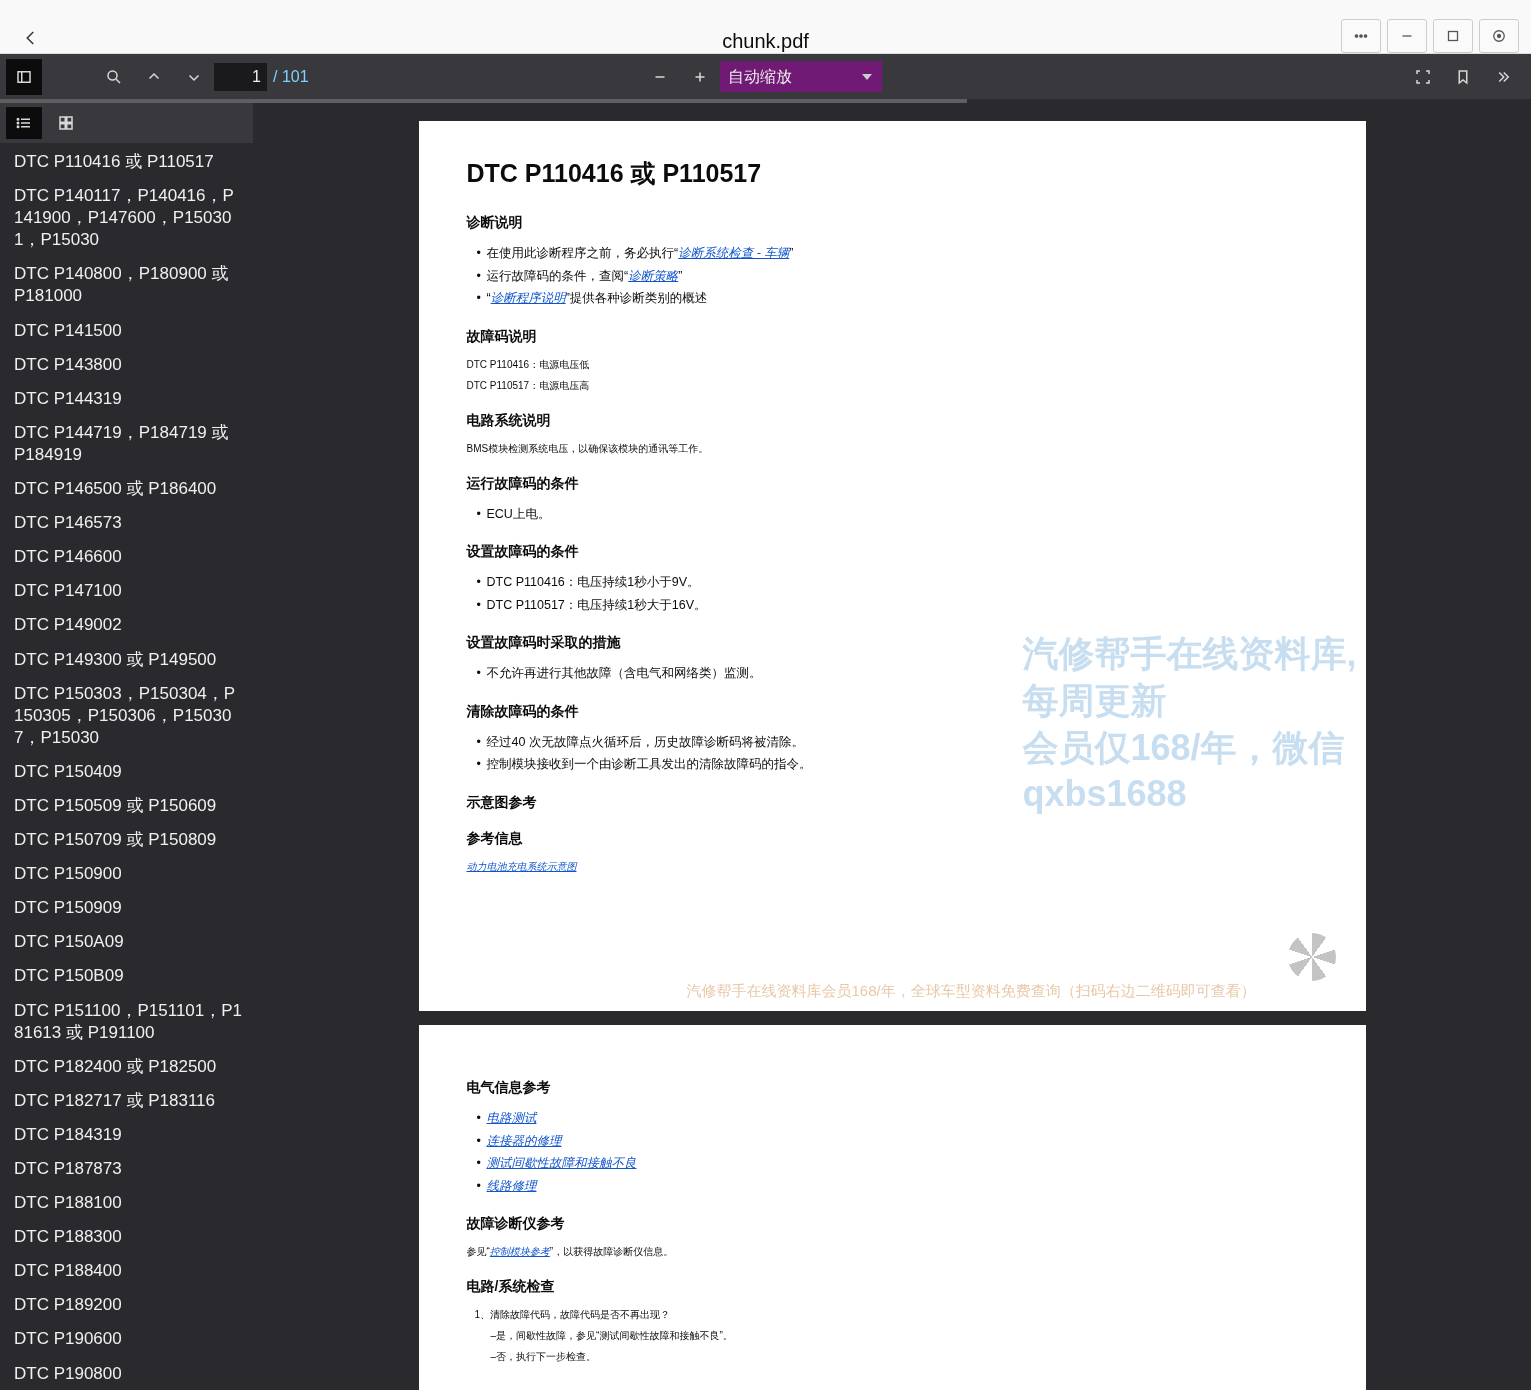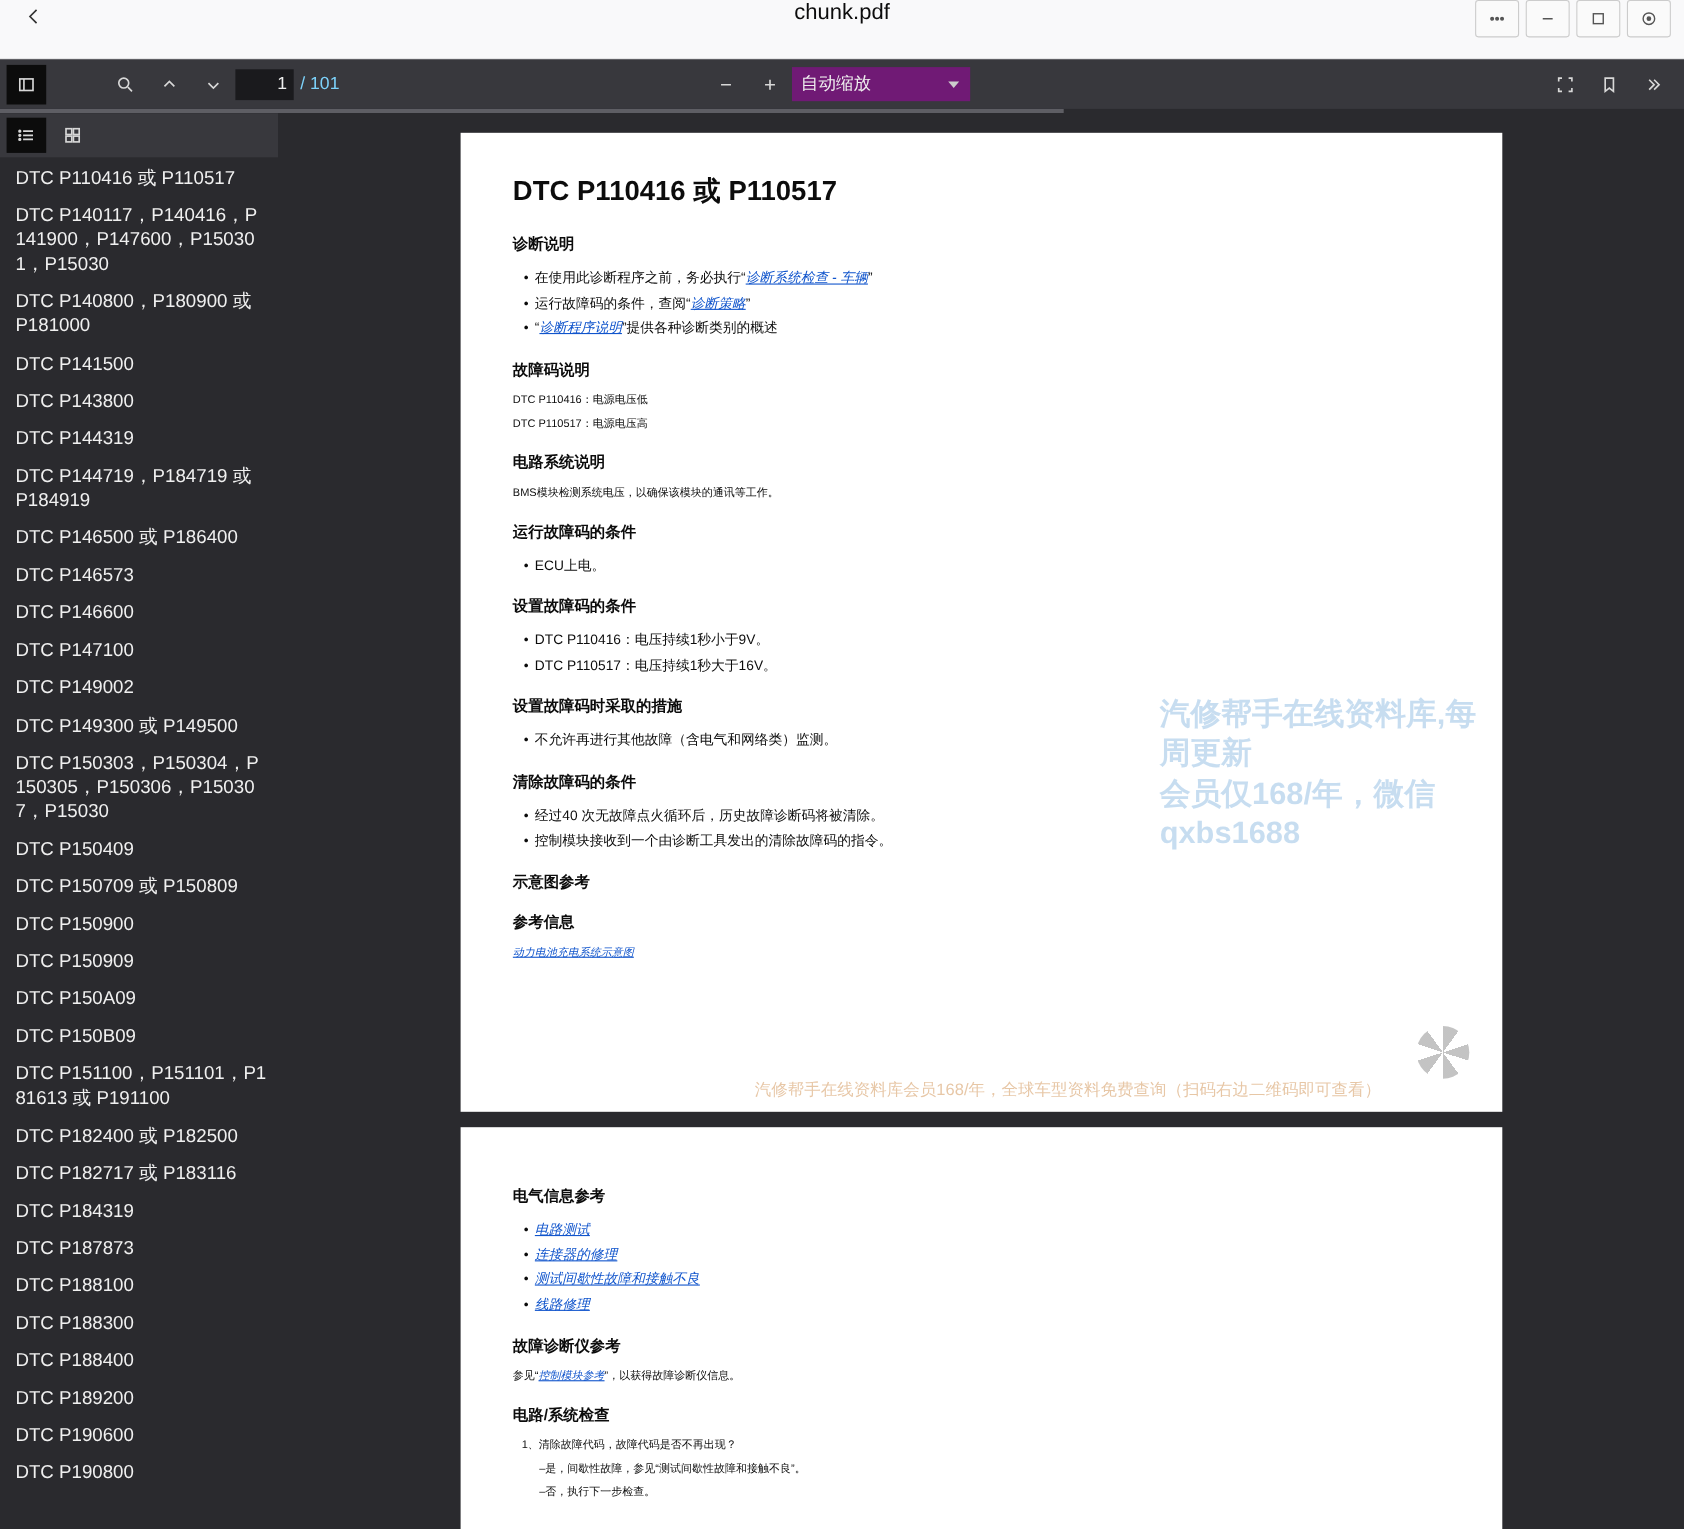--- a/index.html
+++ b/index.html
@@ -1,17 +1,17 @@
 <!DOCTYPE html>
 <html><head>
 <meta charset="utf-8">
 <style>
 *{margin:0;padding:0;box-sizing:border-box}
 body{font-family:"Microsoft YaHei",Arial,sans-serif;background:#2a2a2e;color:#0c0c0c;overflow:hidden;width:1531px;height:1390px;position:relative}
-.topbar{height:54px;background:#f9f9fa;display:flex;align-items:flex-start;position:relative;border-bottom:1px solid #ddd}
+.topbar{height:54px;background:#f9f9fa;display:flex;align-items:flex-end;position:relative;border-bottom:1px solid #ddd}
 .back-btn{width:30px;height:30px;margin-left:16px;cursor:pointer;display:flex;align-items:center;justify-content:center}
 .back-btn svg{width:18px;height:18px;stroke:#333;stroke-width:2;fill:none}
 .title{position:absolute;left:50%;transform:translateX(-50%);font-size:20px;color:#0c0c0c}
 .topbar-right{position:absolute;right:12px;display:flex;gap:6px;align-items:center}
 .topbar-right .btn{width:40px;height:34px;border:1px solid #ccc;border-radius:3px;background:#fafafa;display:flex;align-items:center;justify-content:center;cursor:pointer}
 .topbar-right svg{width:18px;height:18px;stroke:#555;stroke-width:1.7;fill:none}
 .toolbar{height:45px;background:#38383d;display:flex;align-items:center;color:#eee;position:relative}
 .tb-btn{width:36px;height:36px;display:flex;align-items:center;justify-content:center;cursor:pointer;margin:0 2px}
 .tb-btn svg{width:18px;height:18px;stroke:#d8d8d8;stroke-width:2;fill:none}
 .tb-btn.active{background:#0c0c0c}
@@ -39,21 +39,21 @@
 .viewer::-webkit-scrollbar-track{background:#2a2a2e}
 .viewer::-webkit-scrollbar-thumb{background:#5a5a5f}
 .page{width:947px;margin:0 auto 14px;background:#fff;position:relative;padding:36px 48px 30px;min-height:890px}
 .page h1{font-size:25px;font-weight:700;margin-bottom:24px}
 .sec-h{font-size:14px;font-weight:700;margin-top:18px;margin-bottom:10px}
 .page p{font-size:10px;line-height:1.7;margin-bottom:4px}
 .page ul{list-style:none;padding-left:10px}
 .page li{font-size:12.5px;line-height:1.8;position:relative;padding-left:10px}
 .page li::before{content:"•";position:absolute;left:0}
 .lnk{color:#1155cc;text-decoration:underline;font-style:italic;cursor:pointer}
-.wm1{position:absolute;left:636px;top:510px;color:#61a0d7;opacity:.35;font-size:28px;font-weight:600;line-height:1.3;pointer-events:none}
+.wm1{position:absolute;left:604px;top:510px;color:#61a0d7;opacity:.35;font-size:36px;font-weight:600;line-height:1.3;pointer-events:none}
 .wm2{position:absolute;left:268px;bottom:10px;color:#d09050;opacity:.5;font-size:15px;pointer-events:none}
 .qr{position:absolute;right:30px;bottom:30px;width:48px;height:48px;border-radius:50%;background:repeating-conic-gradient(#888 0 10%,#fff 10% 20%);opacity:.5}
 .diag-step{font-size:12.5px;line-height:1.8;margin-left:8px}
 </style>
 </head>
 <body>
 
 <div class="topbar">
   <div class="back-btn">
     <svg viewBox="0 0 24 24">
@@ -183,20 +183,21 @@
       <div class="outline-item">DTC P144319</div>
       <div class="outline-item">DTC P144719，P184719 或 P184919</div>
       <div class="outline-item">DTC P146500 或 P186400</div>
       <div class="outline-item">DTC P146573</div>
       <div class="outline-item">DTC P146600</div>
       <div class="outline-item">DTC P147100</div>
       <div class="outline-item">DTC P149002</div>
       <div class="outline-item">DTC P149300 或 P149500</div>
       <div class="outline-item">DTC P150303，P150304，P150305，P150306，P150307，P15030</div>
       <div class="outline-item">DTC P150409</div>
+      <div class="outline-item">DTC P150509 或 P150609</div>
       <div class="outline-item">DTC P150709 或 P150809</div>
       <div class="outline-item">DTC P150900</div>
       <div class="outline-item">DTC P150909</div>
       <div class="outline-item">DTC P150A09</div>
       <div class="outline-item">DTC P150B09</div>
       <div class="outline-item">DTC P151100，P151101，P181613 或 P191100</div>
       <div class="outline-item">DTC P182400 或 P182500</div>
       <div class="outline-item">DTC P182717 或 P183116</div>
       <div class="outline-item">DTC P184319</div>
       <div class="outline-item">DTC P187873</div>

